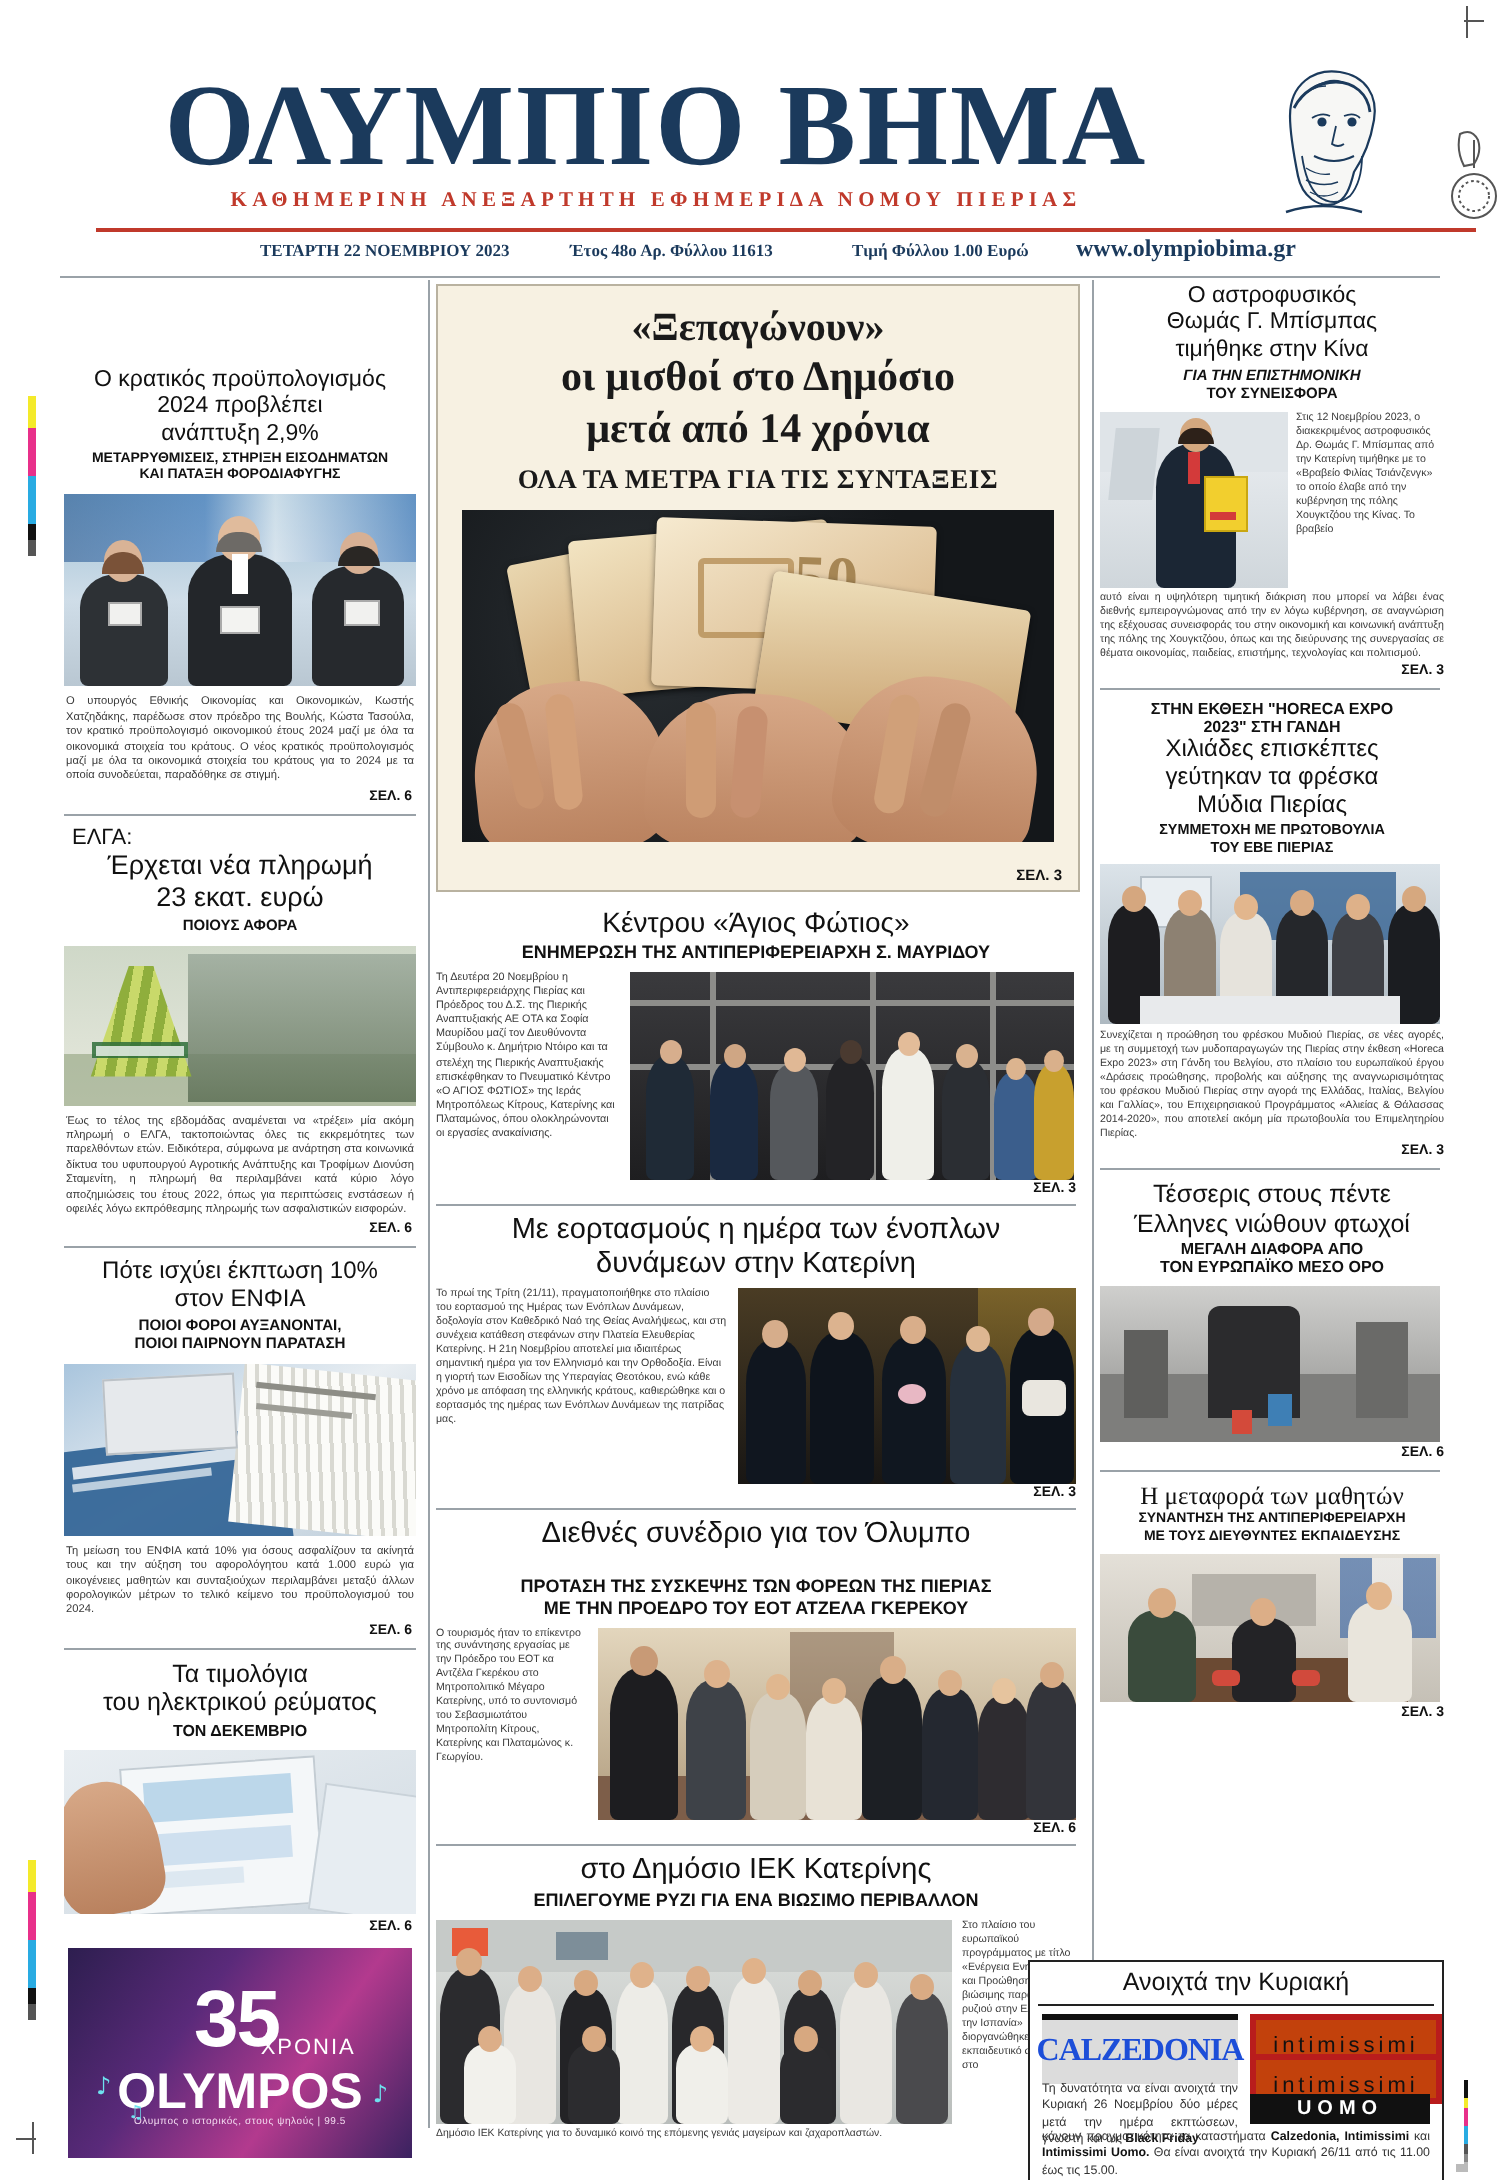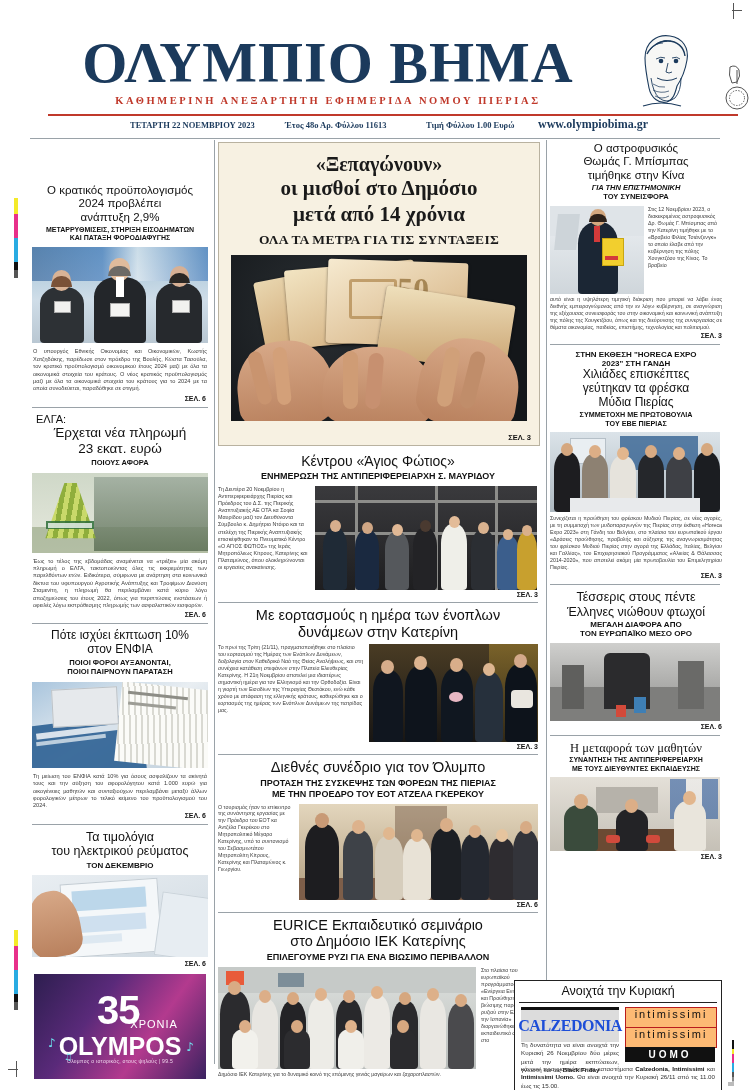--- a/index.html
+++ b/index.html
@@ -114,22 +114,22 @@
     font-size:12.5px;color:#111;text-align:center;padding-top:3px;
   }
   .ad-calz{
     position:absolute;background:#dcdcdc;display:flex;align-items:center;justify-content:center;
     border-top:3px solid #111;
   }
   .ad-calz span{
     font-family:"Liberation Serif","DejaVu Serif",serif;font-weight:bold;
     font-size:16px;letter-spacing:-.5px;color:#1d4ed8;
   }
-  .ad-intim{position:absolute;border:1px solid #b91c1c;background:#fdba74;
-     display:flex;align-items:flex-start;justify-content:center;}
+  .ad-intim{position:absolute;border:3px solid #b91c1c;background:#c2410c;
+     display:flex;align-items:flex-end;justify-content:center;}
   .ad-intim span{
     font-family:"Liberation Sans","DejaVu Sans",sans-serif;font-size:11px;
     letter-spacing:2px;color:#111;
   }
   .ad-uomo{position:absolute;background:#111;display:flex;align-items:center;justify-content:center;}
   .ad-uomo span{
     font-family:"Liberation Sans","DejaVu Sans",sans-serif;font-size:10px;
     letter-spacing:3px;color:#fff;font-weight:bold;
   }
   .ad-sunday-body{
@@ -443,21 +443,21 @@
           <div style="position:absolute;left:142px;bottom:34px;width:22px;height:18px;background:#e9e6df;border-radius:4px;"></div>
         </div>
       </div>
       <div class="page-ref" style="font-size:7px;width:320px;padding-top:1px;">ΣΕΛ. 3</div>
     </div>
 
     <div class="sep hsep" style="position:relative;margin:4px 0;width:320px;"></div>
 
     <div style="position:relative;">
       <div class="blk-title" style="font-size:14.5px;width:320px;">Διεθνές συνέδριο για τον Όλυμπο</div>
-      <div class="blk-kicker" style="font-size:9px;width:320px;margin-top:2px;white-space:pre-line;">ΠΡΟΤΑΣΗ ΤΗΣ ΣΥΣΚΕΨΗΣ ΤΩΝ ΦΟΡΕΩΝ ΤΗΣ ΠΙΕΡΙΑΣ
+      <div class="blk-kicker" style="font-size:9px;width:320px;margin-top:12px;white-space:pre-line;">ΠΡΟΤΑΣΗ ΤΗΣ ΣΥΣΚΕΨΗΣ ΤΩΝ ΦΟΡΕΩΝ ΤΗΣ ΠΙΕΡΙΑΣ
 ΜΕ ΤΗΝ ΠΡΟΕΔΡΟ ΤΟΥ ΕΟΤ ΑΤΖΕΛΑ ΓΚΕΡΕΚΟΥ</div>
       <div style="position:relative;display:flex;gap:5px;margin-top:4px;width:320px;">
         <div class="blk-body" style="font-size:5.3px;width:76px;text-align:left;">Ο τουρισμός ήταν το επίκεντρο της συνάντησης εργασίας με την Πρόεδρο του ΕΟΤ κα Αντζέλα Γκερέκου στο Μητροπολιτικό Μέγαρο Κατερίνης, υπό το συντονισμό του Σεβασμιωτάτου Μητροπολίτη Κίτρους, Κατερίνης και Πλαταμώνος κ. Γεωργίου.</div>
         <div class="photo" style="position:relative;width:240px;height:96px;background:#c8b9a2;">
           <div class="sky" style="background:linear-gradient(180deg,#e3d6bd,#b09c7e);"></div>
           <div style="position:absolute;left:0;bottom:0;width:100%;height:22px;background:#7d5e49;"></div>
           <div style="position:absolute;left:96px;top:2px;width:52px;height:56px;background:#6a4e3a;opacity:.45;"></div>
           <div class="ph-figure" style="left:6px;width:34px;height:76px;background:#1d1d20;"></div>
           <div class="ph-head" style="left:16px;bottom:72px;width:14px;height:15px;background:#c89a76;"></div>
           <div class="ph-figure" style="left:44px;width:30px;height:70px;background:#3e4248;"></div>
@@ -475,21 +475,20 @@
           <div class="ph-figure" style="left:214px;width:26px;height:70px;background:#33343a;"></div>
           <div class="ph-head" style="left:221px;bottom:66px;width:12px;height:13px;background:#d7ab85;"></div>
         </div>
       </div>
       <div class="page-ref" style="font-size:7px;width:320px;padding-top:1px;">ΣΕΛ. 6</div>
     </div>
 
     <div class="sep hsep" style="position:relative;margin:4px 0;width:320px;"></div>
 
     <div style="position:relative;">
-      <div class="blk-title" style="font-size:14.5px;width:320px;">EURICE Εκπαιδευτικό σεμινάριο</div>
       <div class="blk-title" style="font-size:14.5px;width:320px;">στο Δημόσιο ΙΕΚ Κατερίνης</div>
       <div class="blk-kicker" style="font-size:9px;width:320px;margin-top:2px;">ΕΠΙΛΕΓΟΥΜΕ ΡΥΖΙ ΓΙΑ ΕΝΑ ΒΙΩΣΙΜΟ ΠΕΡΙΒΑΛΛΟΝ</div>
       <div style="position:relative;display:flex;gap:5px;margin-top:4px;width:320px;">
         <div class="photo" style="position:relative;width:258px;height:102px;background:#cfd2d0;">
           <div class="sky" style="background:linear-gradient(180deg,#dfe2df,#b9bdbb);"></div>
           <div style="position:absolute;left:0;top:0;width:100%;height:26px;background:#c6cac8;"></div>
           <div style="position:absolute;left:8px;top:4px;width:18px;height:14px;background:#e85b3a;"></div>
           <div style="position:absolute;left:60px;top:6px;width:26px;height:14px;background:#7d8e99;"></div>
           <div class="ph-figure" style="left:2px;width:30px;height:78px;background:#2b2b2e;"></div>
           <div class="ph-head" style="left:10px;bottom:74px;width:13px;height:14px;background:#d9ab84;"></div>

